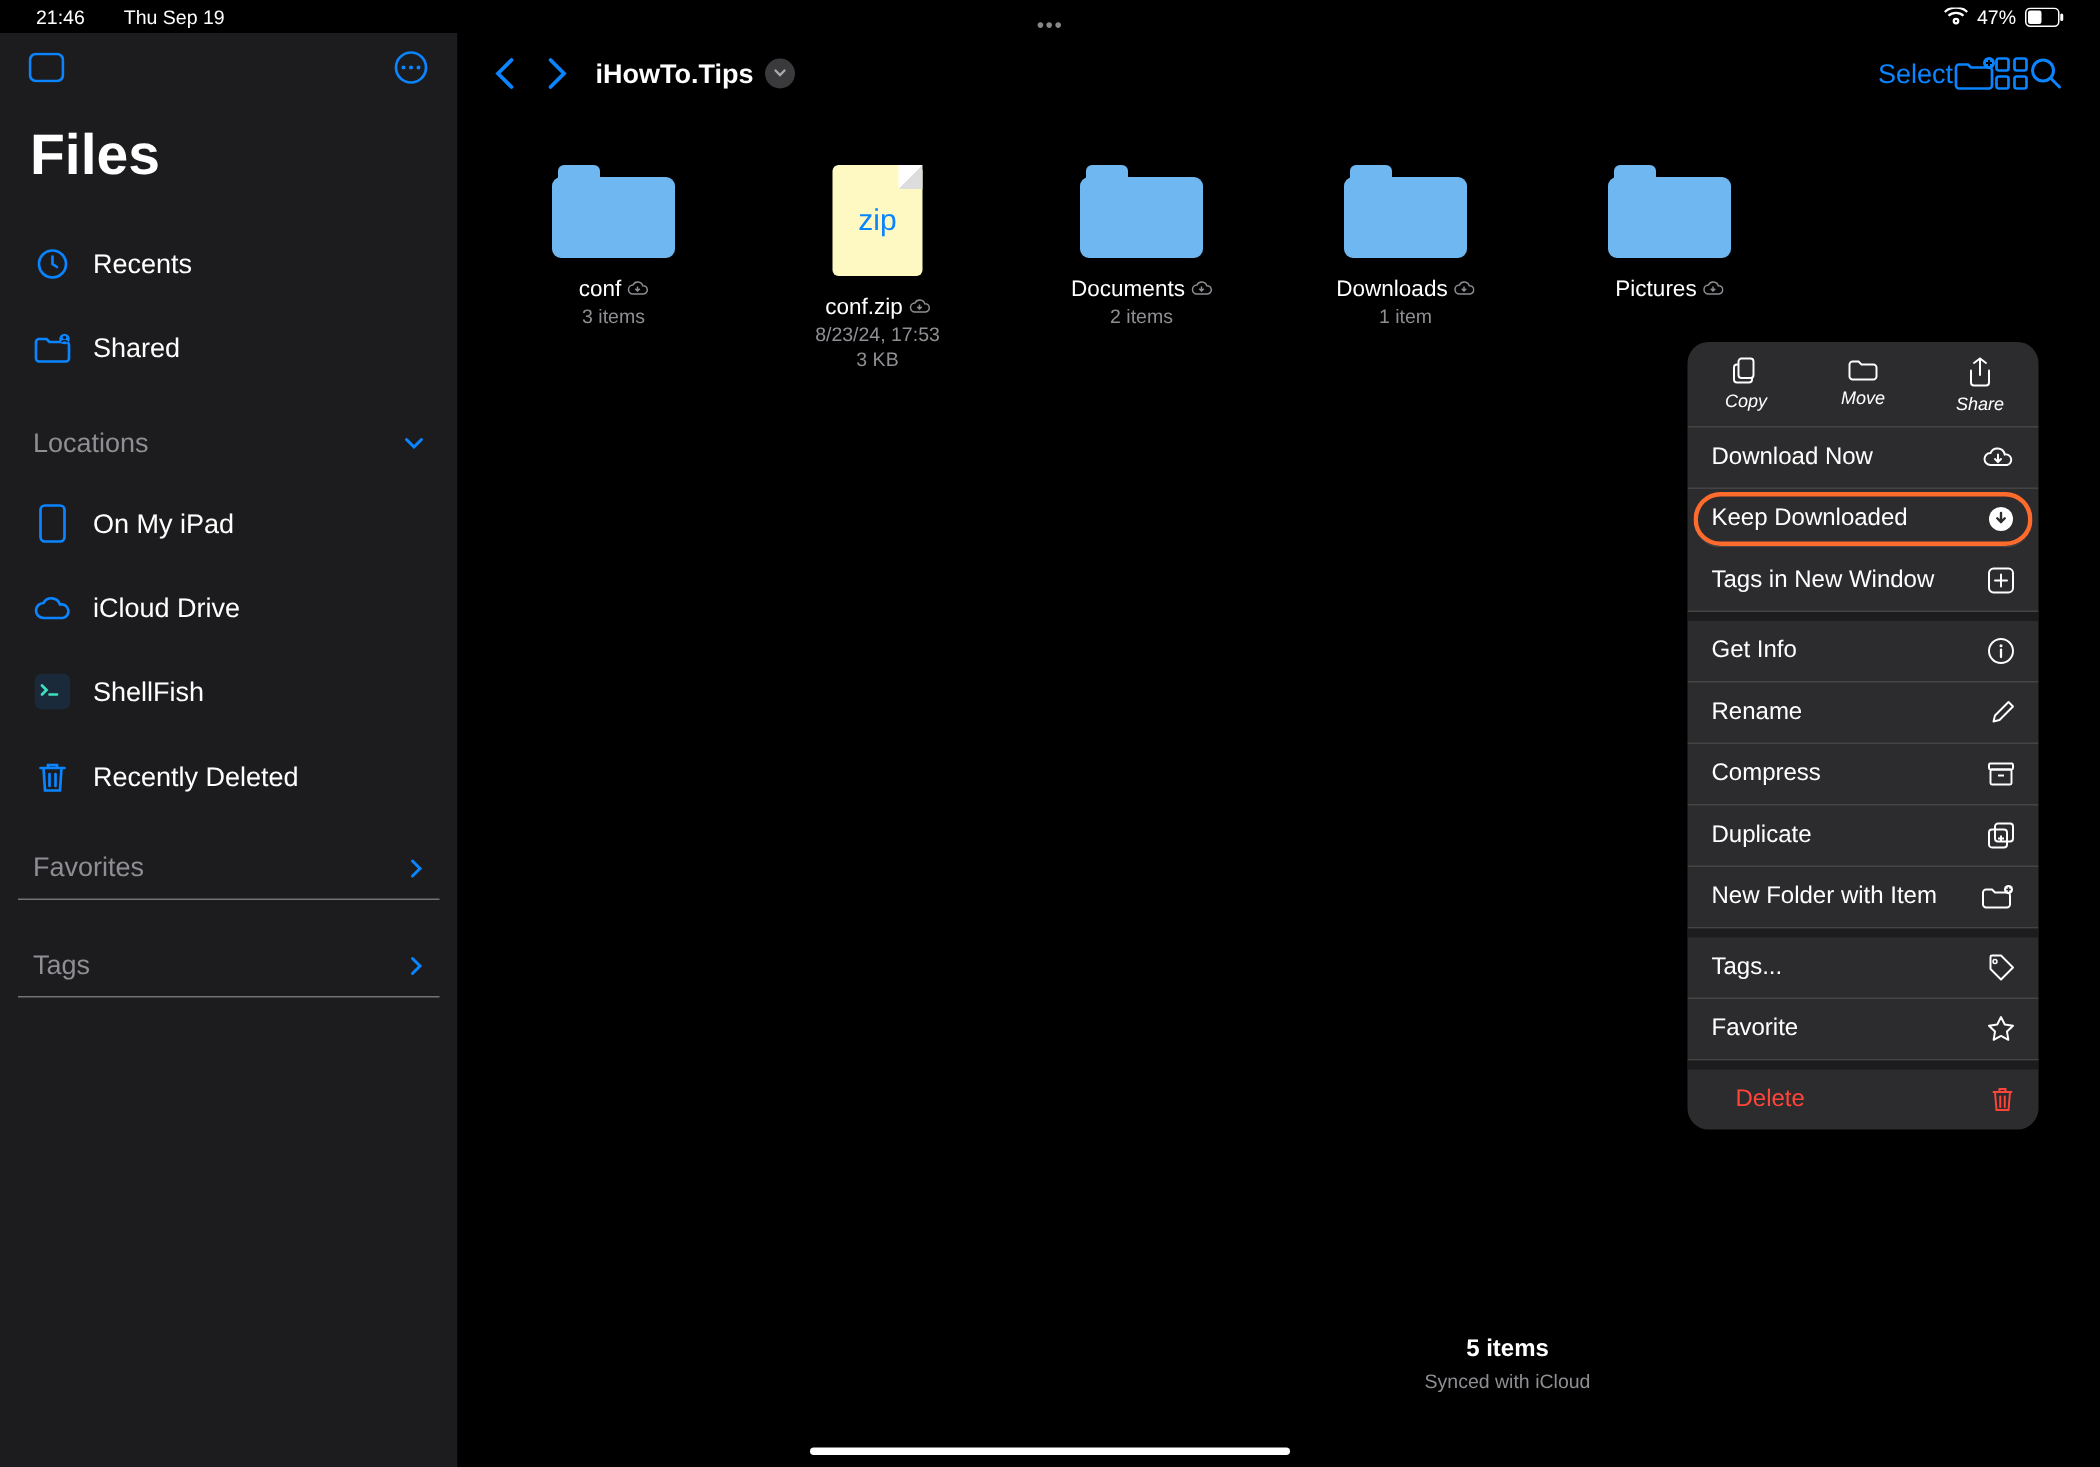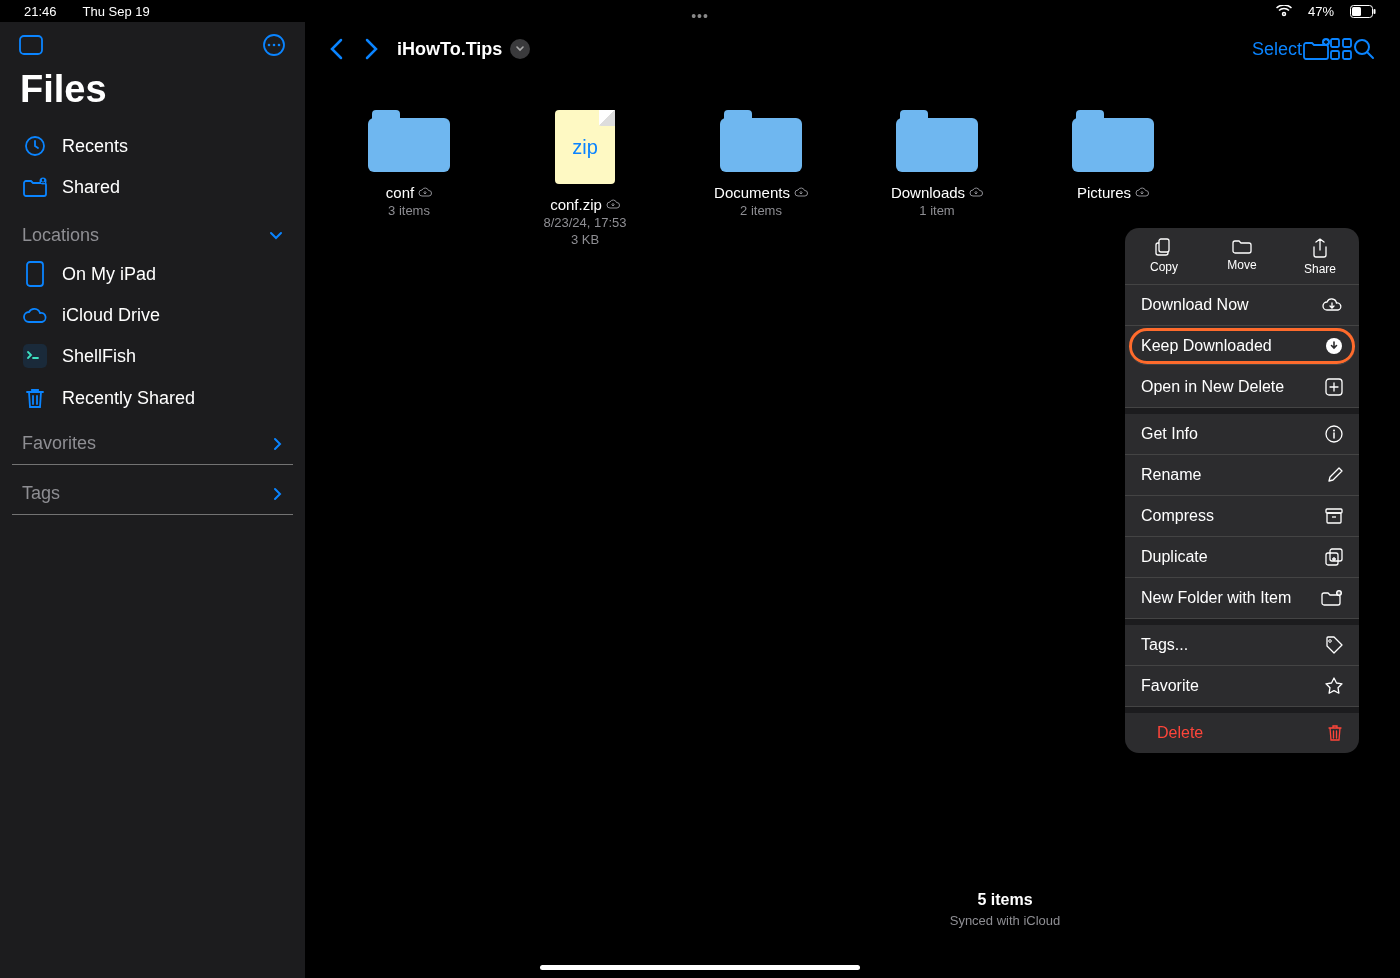--- a/index.html
+++ b/index.html
@@ -15,37 +15,38 @@
 .status-bar {
   height: 22px;
   display: flex;
   justify-content: space-between;
   align-items: center;
   padding: 0 24px;
   font-size: 13px;
   font-weight: 500;
 }
 .status-left { display: flex; gap: 26px; }
-.status-right { display: flex; align-items: center; gap: 16px; }
+.status-right { display: flex; align-items: center; gap: 6px; }
 .pill-dots {
   position: absolute;
   top: 8px;
   left: 50%;
   transform: translateX(-50%);
   color: #888;
   font-size: 14px;
   letter-spacing: 1px;
 }
 .main { display: flex; height: calc(100% - 22px); }
 .sidebar {
   width: 305px;
   background: #1c1c1e;
   padding: 12px 12px;
   display: flex;
   flex-direction: column;
+  gap: 15px;
 }
 .sidebar-top {
   display: flex;
   justify-content: space-between;
   align-items: center;
   padding: 0 6px 12px;
 }
 .sidebar-window-icon, .sidebar-more-icon {
   width: 26px; height: 22px;
   display: flex; align-items: center; justify-content: center;
@@ -148,20 +149,21 @@
   width: 234px;
   background: #2c2c2e;
   border-radius: 14px;
   overflow: hidden;
   font-size: 16px;
   box-shadow: 0 10px 40px rgba(0,0,0,0.6);
 }
 .menu-top {
   display: flex;
   border-bottom: 1px solid #444;
+  font-style: italic;
 }
 .menu-top-item {
   flex: 1;
   display: flex;
   flex-direction: column;
   align-items: center;
   padding: 10px 0 8px;
   font-size: 12px;
   gap: 4px;
 }
@@ -299,21 +301,21 @@
           </svg>
       </span>
       <span>ShellFish</span>
     </div>
     <div class="sidebar-item">
       <span class="icon">
         <svg width="22" height="24" viewBox="0 0 22 24">
             <path d="M3 6h16M8 6V4h6v2M5 6l1 15h10l1-15M9 10v8M13 10v8" fill="none" stroke="#0a84ff" stroke-width="1.8" stroke-linecap="round"></path>
           </svg>
       </span>
-      <span>Recently Shared</span>
+      <span>Recently Deleted</span>
     </div>
 
     <div class="section-header section-bordered">
       <span>Favorites</span>
       <span>
         <svg width="10" height="14" viewBox="0 0 10 14">
             <path d="M2 2l5 5-5 5" fill="none" stroke="#0a84ff" stroke-width="2" stroke-linecap="round"></path>
           </svg>
       </span>
     </div>
@@ -494,21 +496,21 @@
       <div class="menu-row highlighted">
         <span>Keep Downloaded</span>
         <span>
             <svg width="18" height="18" viewBox="0 0 18 18">
               <circle cx="9" cy="9" r="8" fill="#fff"></circle>
               <path d="M9 5v6m-2.5-2.5L9 11l2.5-2.5" fill="none" stroke="#2c2c2e" stroke-width="1.6" stroke-linecap="round"></path>
             </svg>
           </span>
       </div>
       <div class="menu-row">
-        <span>Open in New Delete</span>
+        <span>Tags in New Window</span>
         <span>
             <svg width="18" height="18" viewBox="0 0 18 18">
               <rect x="1" y="1" width="16" height="16" rx="3" fill="none" stroke="#fff" stroke-width="1.3"></rect>
               <path d="M9 5v8M5 9h8" stroke="#fff" stroke-width="1.3" stroke-linecap="round"></path>
             </svg>
           </span>
       </div>
       <div class="menu-row menu-group-gap">
         <span>Get Info</span>
         <span>

